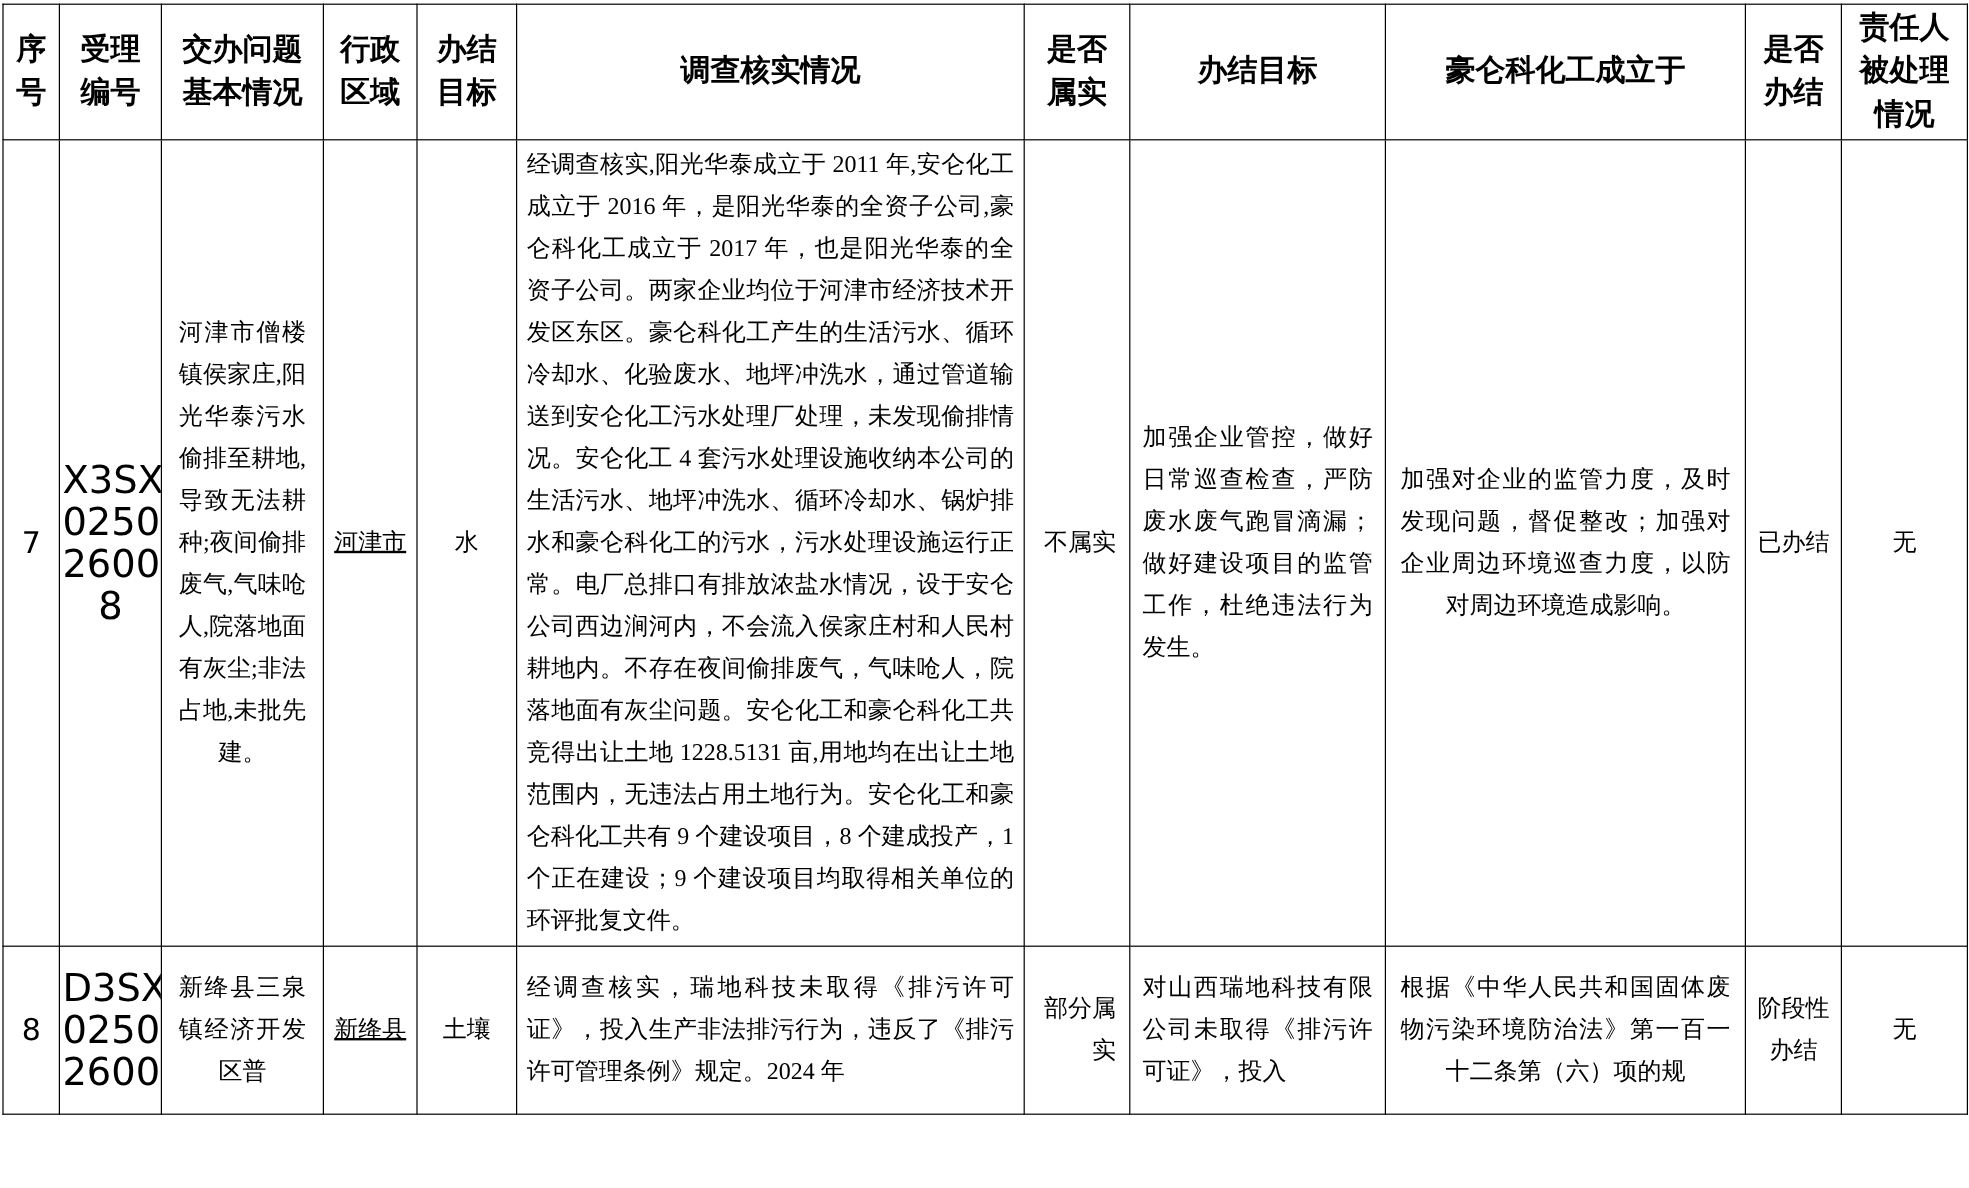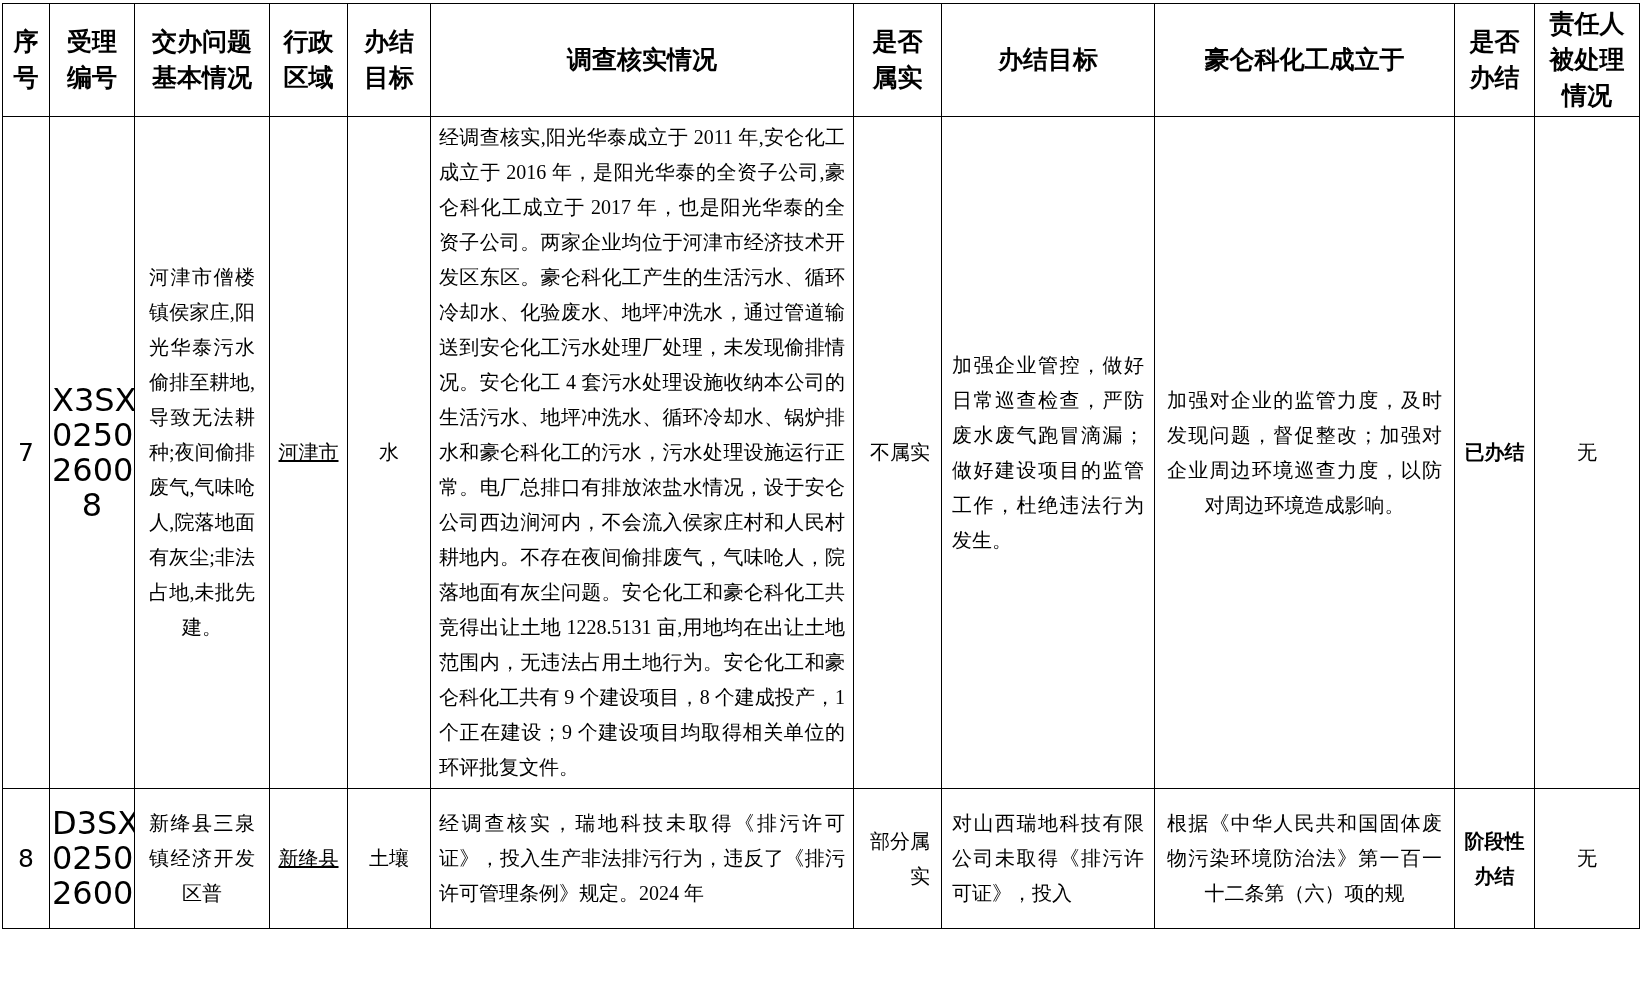--- a/index.html
+++ b/index.html
@@ -68,21 +68,21 @@
     text-align: justify;
     text-justify: inter-character;
     padding: 17px 10px;
   }
   td.c-handle {
     text-align: justify;
     text-justify: inter-character;
     text-align-last: center;
     padding: 1px 12px;
   }
-  td.c-status { padding: 16px 8px; font-weight: bold; }
+  td.c-status { padding: 16px 8px; }
 </style>
 </head>
 <body>
 
 <table class="report">
   <colgroup>
     <col style="width:47px">
       <col style="width:85px">
       <col style="width:135px">
     <col style="width:78px">

